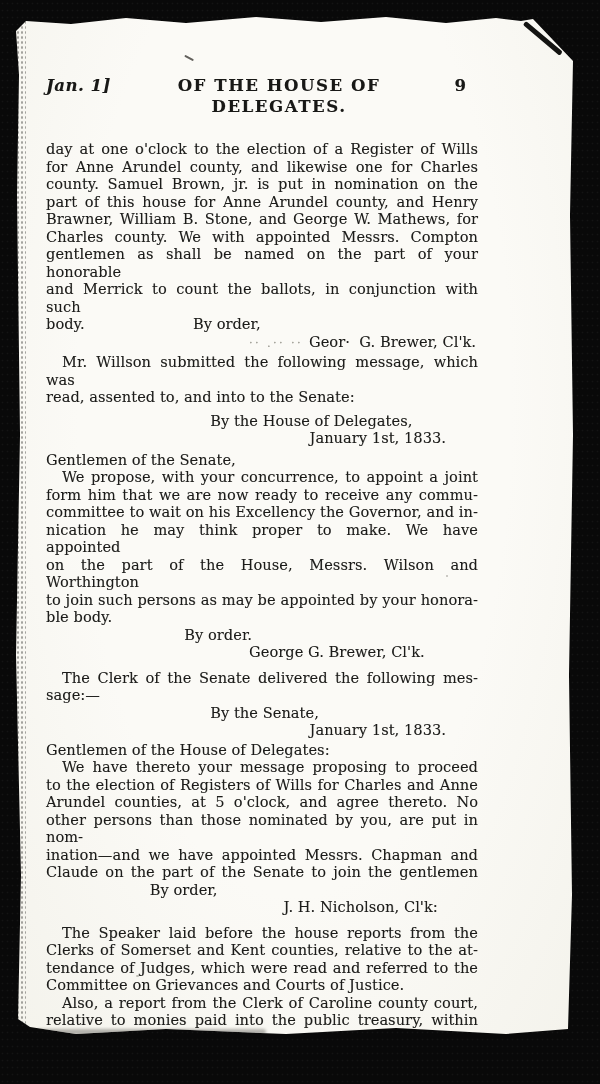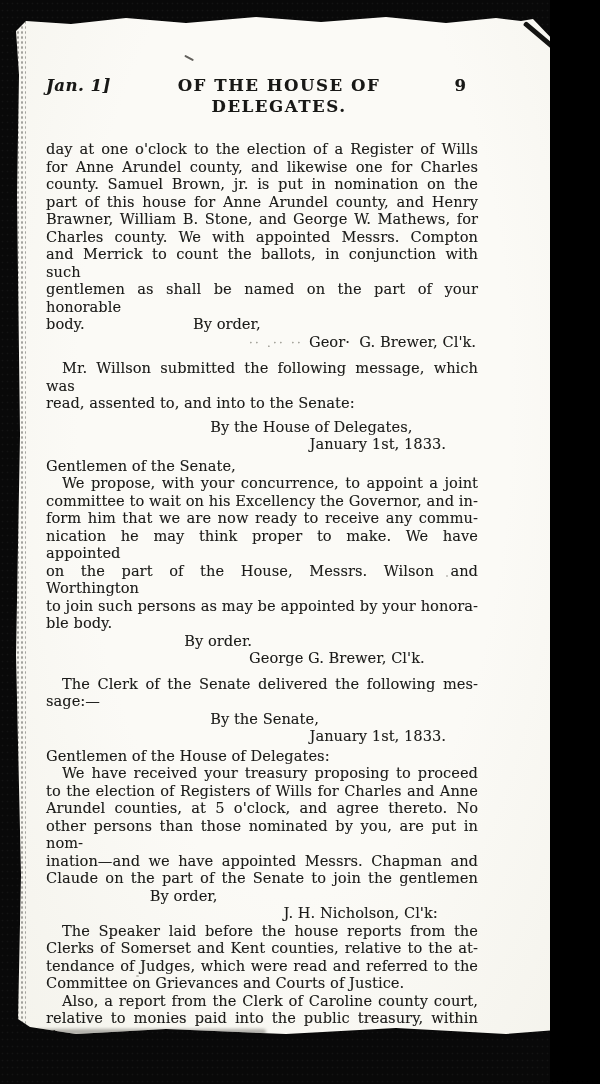--- a/index.html
+++ b/index.html
@@ -1,17 +1,17 @@
 <!DOCTYPE html>
 <html><head>
 <meta charset="utf-8">
 <style>
   html,body{margin:0;padding:0;background:#000;}
   .canvas{
-    position:relative;width:550px;height:1084px;overflow:hidden;
+    position:relative;width:600px;height:1084px;overflow:hidden;
     background:#090909;
     font-family:"DejaVu Serif","Liberation Serif",serif;
   }
   .bg-noise{
     position:absolute;inset:0;
     background-image:radial-gradient(circle, rgba(150,150,145,.55) .7px, transparent 1.1px);
     background-size:5px 7px;
     opacity:.14;pointer-events:none;
   }
   .page{
@@ -98,52 +98,52 @@
         <span class="title">OF THE HOUSE OF DELEGATES.</span>
         <span class="pagenum">9</span>
       </div>
       <div class="page-text">
           <div class="ln j">day at one o'clock to the election of a Register of Wills</div>
           <div class="ln j">for Anne Arundel county, and likewise one for Charles</div>
           <div class="ln j">county.  Samuel Brown, jr. is put in nomination on the</div>
           <div class="ln j">part of this house for Anne Arundel county, and Henry</div>
           <div class="ln j">Brawner, William B. Stone, and George W. Mathews, for</div>
           <div class="ln j">Charles county.  We with appointed Messrs. Compton</div>
+          <div class="ln j">gentlemen as shall be named on the part of your honorable</div>
           <div class="ln j">and Merrick to count the ballots, in conjunction with such</div>
-          <div class="ln j">gentlemen as shall be named on the part of your honorable</div>
           <div class="ln split"><span>body.</span><span class="split-center">By order,</span></div>
           <div class="ln sig1"><span class="smudge">·· .·· ·· </span>Geor·&nbsp; G. Brewer, Cl'k.</div>
-          <div class="ln i" style="margin-top: 8px;">Mr. Willson submitted the following message, which was</div>
+          <div class="ln i" style="margin-top: 2px;">Mr. Willson submitted the following message, which was</div>
           <div class="ln l">read, assented to, and into to the Senate:</div>
           <div class="ln cen" style="margin-top: 6px;">By the House of Delegates,</div>
           <div class="ln date2">January 1st, 1833.</div>
           <div class="ln l" style="margin-top: 4px;">Gentlemen of the Senate,</div>
           <div class="ln i">We propose, with your concurrence, to appoint a joint</div>
+          <div class="ln j">form him that we are now ready to receive any commu-</div>
           <div class="ln j">committee to wait on his Excellency the Governor, and in-</div>
-          <div class="ln j">form him that we are now ready to receive any commu-</div>
           <div class="ln j">nication he may think proper to make.  We have appointed</div>
           <div class="ln j">on the part of the House, Messrs. Wilson and Worthington</div>
           <div class="ln j">to join such persons as may be appointed by your honora-</div>
           <div class="ln l">ble body.</div>
           <div class="ln by2">By order.</div>
           <div class="ln sig2">George G. Brewer, Cl'k.</div>
           <div class="ln i" style="margin-top: 8px;">The Clerk of the Senate delivered the following mes-</div>
           <div class="ln l">sage:—</div>
           <div class="ln cen">By the Senate,</div>
           <div class="ln date2">January 1st, 1833.</div>
           <div class="ln l" style="margin-top: 2px;">Gentlemen of the House of Delegates:</div>
-          <div class="ln i">We have received your treasury proposing to proceed</div>
+          <div class="ln i">We have thereto your message proposing to proceed</div>
           <div class="ln j">to the election of Registers of Wills for Charles and Anne</div>
           <div class="ln j">Arundel counties, at 5 o'clock, and agree thereto.  No</div>
           <div class="ln j">other persons than those nominated by you, are put in nom-</div>
           <div class="ln j">ination—and we have appointed Messrs. Chapman and</div>
           <div class="ln j">Claude on the part of the Senate to join the gentlemen</div>
           <div class="ln by3">By order,</div>
           <div class="ln sig3">J. H. Nicholson, Cl'k:</div>
-          <div class="ln i" style="">The Speaker laid before the house reports from the</div>
+          <div class="ln i" style="margin-top: 8px;">The Speaker laid before the house reports from the</div>
           <div class="ln j">Clerks of Somerset and Kent counties, relative to the at-</div>
           <div class="ln j">tendance of Judges, which were read and referred to the</div>
           <div class="ln l">Committee on Grievances and Courts of Justice.</div>
           <div class="ln i">Also, a report from the Clerk of Caroline county court,</div>
           <div class="ln j">relative to monies paid into the public treasury, within the</div>
           <div class="ln mark">2</div>
         </div>
     </div>
   </div>
 </div>

